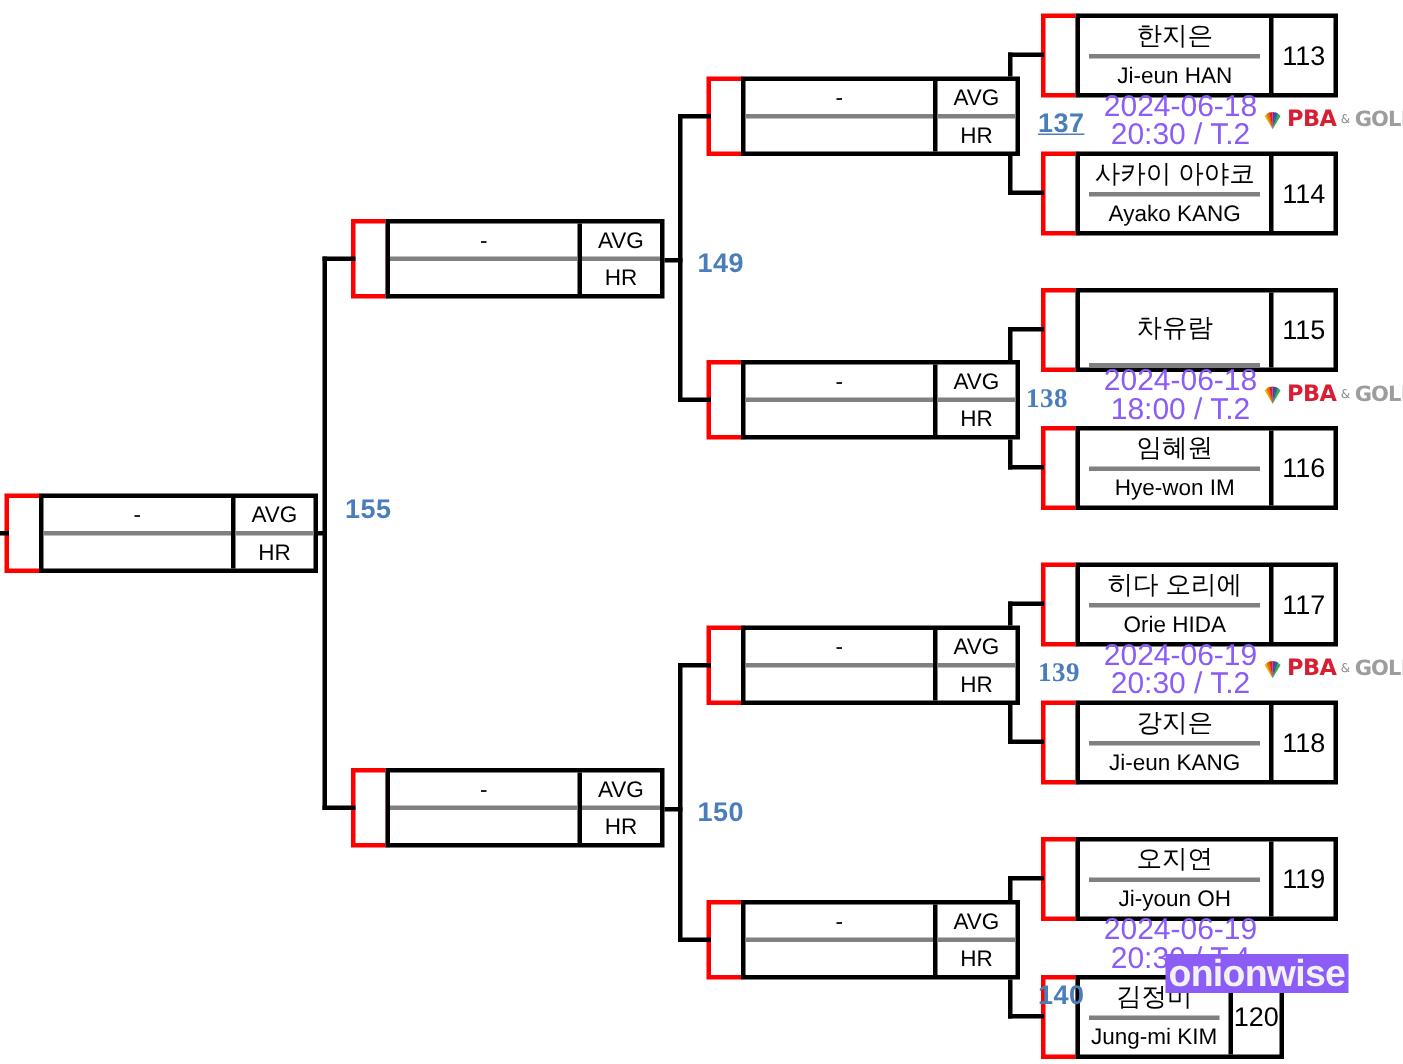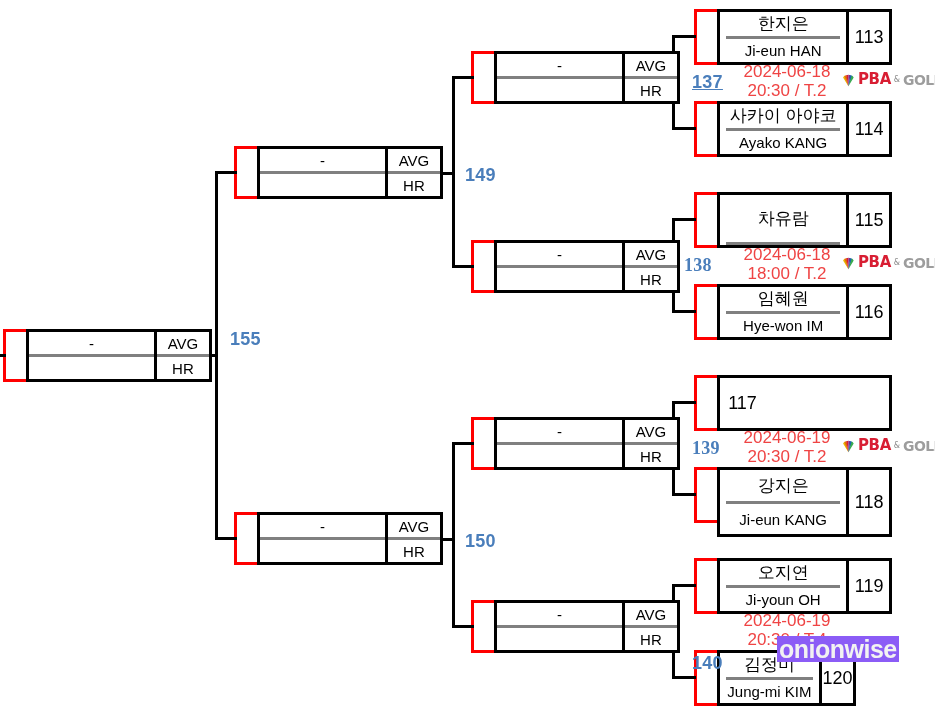--- a/index.html
+++ b/index.html
@@ -116,22 +116,22 @@
     color: #4a7ebb;
     font-weight: bold;
     font-size: 18px;
     letter-spacing: .3px;
   }
 
   
   .sched {
     position: absolute;
     text-align: center;
-    font-size: 17px;
-    color: #ef4444;
+    font-size: 20px;
+    color: #8b5cf6;
     line-height: 19px;
     white-space: nowrap;
   }
 
   
   .pba-logo {
     position: absolute;
     display: flex;
     align-items: center;
     gap: 2px;
@@ -264,25 +264,30 @@
       <path d="M7.4 13.2 L9.2 1.9 A6.2 6.2 0 0 1 11.4 3.1 Z" fill="#1b63b0"></path>
       <path d="M7.4 13.2 L10.7 2.6 A6.2 6.2 0 0 1 12.7 4.4 Z" fill="#3aab4e"></path>
     </svg>
     <span class="pba-text">PBA</span>
     <span class="amp-text">&amp;</span>
     <span class="golf-text">GOLF</span>
   </div>
 
   <div class="redbox" style="left:694px; top:375px; width:26px; height:56px;"></div>
   <div class="player-card" style="left:717px; top:375px; width:175px; height:56px;">
+    <div class="player-names">
+      <div class="pname-kr">히다 오리에</div>
+      <div class="pname-sep"></div>
+      <div class="pname-en">Orie HIDA</div>
+    </div>
     <div class="pnum">117</div>
   </div>
 
   <div class="redbox" style="left:694px; top:467px; width:26px; height:56px;"></div>
-  <div class="player-card" style="left:717px; top:467px; width:175px; height:70px;">
+  <div class="player-card" style="left:717px; top:467px; width:175px; height:56px;">
     <div class="player-names">
       <div class="pname-kr">강지은</div>
       <div class="pname-sep"></div>
       <div class="pname-en">Ji-eun KANG</div>
     </div>
     <div class="pnum">118</div>
   </div>
 
   <div class="hline" style="left:672px; top:401px; width:24px; height:3px;"></div>
   <div class="hline" style="left:672px; top:493px; width:24px; height:3px;"></div>

